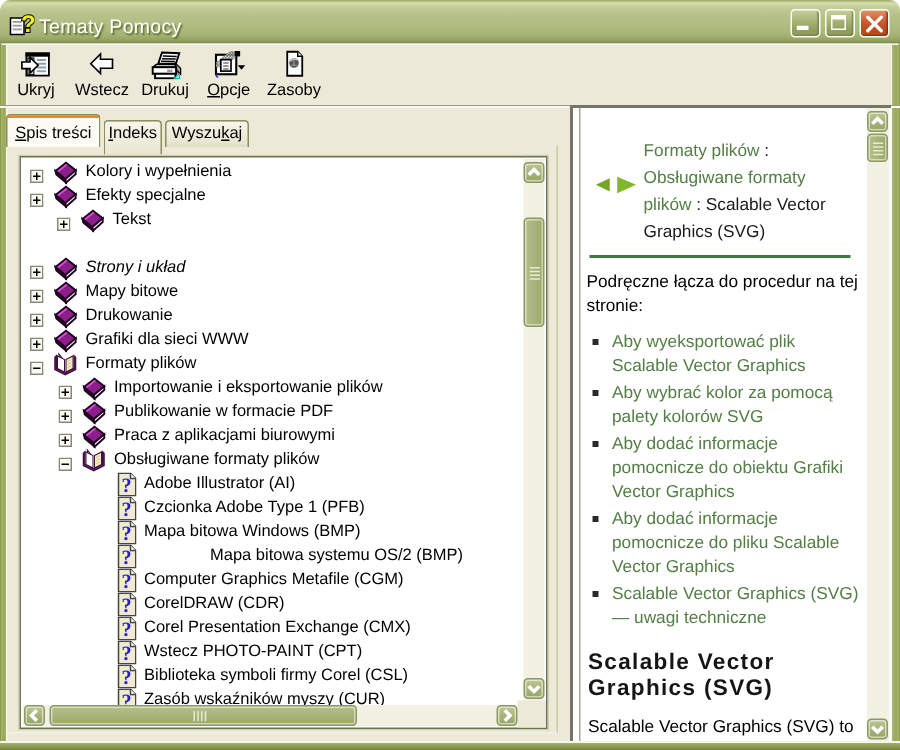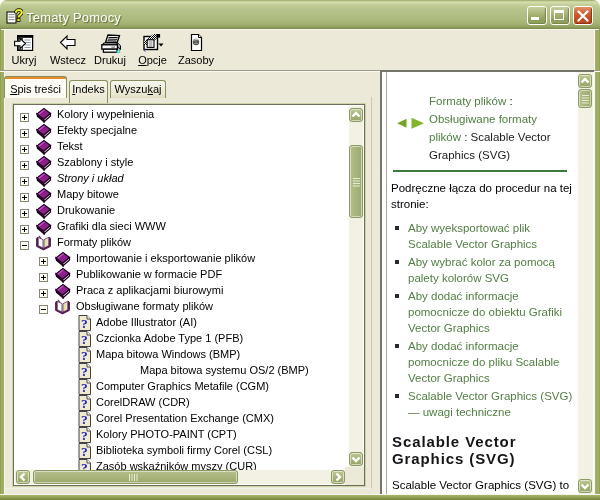--- a/index.html
+++ b/index.html
@@ -197,53 +197,36 @@
           <span style="position:absolute;left:20px;top:0;">
             <svg class="ticon" width="17" height="16" viewBox="0 0 17 16">
               <polygon points="2,7 9,1.5 15.5,6.5 8.5,12.5" fill="#8d1f8d" stroke="#1d001d" stroke-width="1.3"></polygon>
               <polygon points="8.5,12.5 15.5,6.5 15.5,9 9,14.8" fill="#fff" stroke="#1d001d" stroke-width="1.2"></polygon>
               <polygon points="2,7 8.5,12.5 9,14.8 2.5,9.3" fill="#6d106d" stroke="#1d001d" stroke-width="1.2"></polygon>
               <path d="M3.6 7.3 L9.6 2.6" stroke="#d34fd3" stroke-width="1.2"></path>
             </svg>
           </span>
           <span class="lbl" style="left:42px;">Efekty specjalne</span>
         </div>
-        <div class="trow" style="top:33px;left:0;width:333px;">
+        <div class="trow" style="top:33px;left:18px;width:333px;">
           <span style="position:absolute;left:5px;top:3px;">
             <svg class="pm" width="9" height="9" viewBox="0 0 9 9">
               <rect x="0.5" y="0.5" width="8" height="8" fill="#fdfdf6" stroke="#888875"></rect>
               <path d="M2 4.5 h5 M4.5 2 v5" stroke="#000" stroke-width="1"></path>
             </svg>
           </span>
           <span style="position:absolute;left:20px;top:0;">
             <svg class="ticon" width="17" height="16" viewBox="0 0 17 16">
               <polygon points="2,7 9,1.5 15.5,6.5 8.5,12.5" fill="#8d1f8d" stroke="#1d001d" stroke-width="1.3"></polygon>
               <polygon points="8.5,12.5 15.5,6.5 15.5,9 9,14.8" fill="#fff" stroke="#1d001d" stroke-width="1.2"></polygon>
               <polygon points="2,7 8.5,12.5 9,14.8 2.5,9.3" fill="#6d106d" stroke="#1d001d" stroke-width="1.2"></polygon>
               <path d="M3.6 7.3 L9.6 2.6" stroke="#d34fd3" stroke-width="1.2"></path>
             </svg>
           </span>
           <span class="lbl" style="left:42px;">Tekst</span>
-        </div>
-        <div class="trow" style="top:49px;left:0;width:333px;">
-          <span style="position:absolute;left:5px;top:3px;">
-            <svg class="pm" width="9" height="9" viewBox="0 0 9 9">
-              <rect x="0.5" y="0.5" width="8" height="8" fill="#fdfdf6" stroke="#888875"></rect>
-              <path d="M2 4.5 h5 M4.5 2 v5" stroke="#000" stroke-width="1"></path>
-            </svg>
-          </span>
-          <span style="position:absolute;left:20px;top:0;">
-            <svg class="ticon" width="17" height="16" viewBox="0 0 17 16">
-              <polygon points="2,7 9,1.5 15.5,6.5 8.5,12.5" fill="#8d1f8d" stroke="#1d001d" stroke-width="1.3"></polygon>
-              <polygon points="8.5,12.5 15.5,6.5 15.5,9 9,14.8" fill="#fff" stroke="#1d001d" stroke-width="1.2"></polygon>
-              <polygon points="2,7 8.5,12.5 9,14.8 2.5,9.3" fill="#6d106d" stroke="#1d001d" stroke-width="1.2"></polygon>
-              <path d="M3.6 7.3 L9.6 2.6" stroke="#d34fd3" stroke-width="1.2"></path>
-            </svg>
-          </span>
-          <span class="lbl" style="left:42px;">Szablony i style</span>
         </div>
         <div class="trow" style="top:65px;left:0;width:333px;">
           <span style="position:absolute;left:5px;top:3px;">
             <svg class="pm" width="9" height="9" viewBox="0 0 9 9">
               <rect x="0.5" y="0.5" width="8" height="8" fill="#fdfdf6" stroke="#888875"></rect>
               <path d="M2 4.5 h5 M4.5 2 v5" stroke="#000" stroke-width="1"></path>
             </svg>
           </span>
           <span style="position:absolute;left:20px;top:0;">
             <svg class="ticon" width="17" height="16" viewBox="0 0 17 16">
@@ -464,21 +447,21 @@
           <span class="lbl" style="left:81px;">Corel Presentation Exchange (CMX)</span>
         </div>
         <div class="trow" style="top:321px;left:0;width:333px;">
           <span style="position:absolute;left:63px;top:0;">
             <svg class="ticon" width="13" height="16" viewBox="0 0 13 16">
               <path d="M1 0.5 h8 l3.5 3.5 v11.5 h-11.5 z" fill="#efead0" stroke="#444" stroke-width="1"></path>
               <path d="M9 0.5 v3.5 h3.5" fill="#fff" stroke="#444" stroke-width="1"></path>
               <text x="6.3" y="13" font-size="13.5" font-weight="bold" fill="#2323c3" text-anchor="middle" font-family="Liberation Serif">?</text>
             </svg>
           </span>
-          <span class="lbl" style="left:81px;">Kolory PHOTO-PAINT (CPT)</span>
+          <span class="lbl" style="left:81px;">Wstecz PHOTO-PAINT (CPT)</span>
         </div>
         <div class="trow" style="top:337px;left:0;width:333px;">
           <span style="position:absolute;left:63px;top:0;">
             <svg class="ticon" width="13" height="16" viewBox="0 0 13 16">
               <path d="M1 0.5 h8 l3.5 3.5 v11.5 h-11.5 z" fill="#efead0" stroke="#444" stroke-width="1"></path>
               <path d="M9 0.5 v3.5 h3.5" fill="#fff" stroke="#444" stroke-width="1"></path>
               <text x="6.3" y="13" font-size="13.5" font-weight="bold" fill="#2323c3" text-anchor="middle" font-family="Liberation Serif">?</text>
             </svg>
           </span>
           <span class="lbl" style="left:81px;">Biblioteka symboli firmy Corel (CSL)</span>

